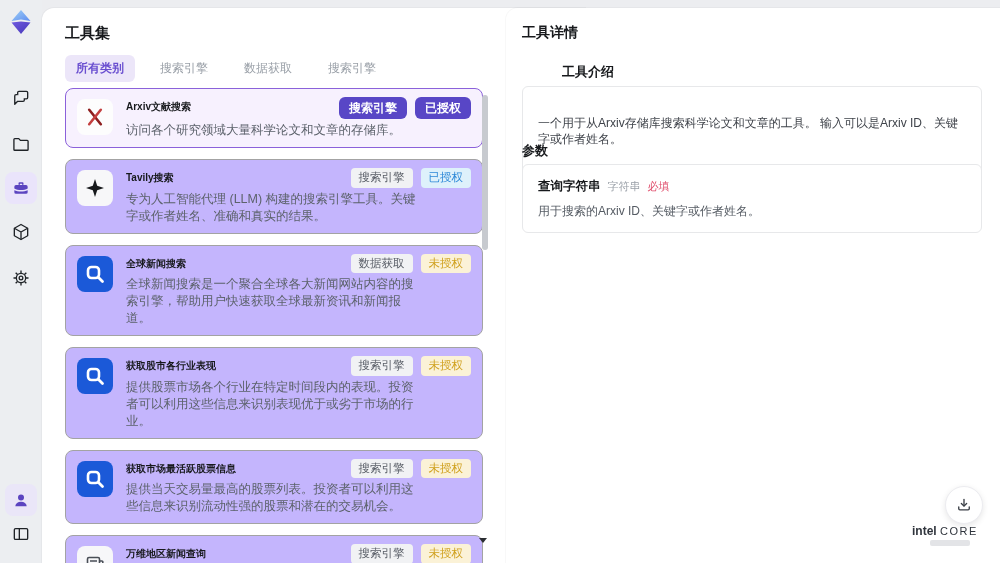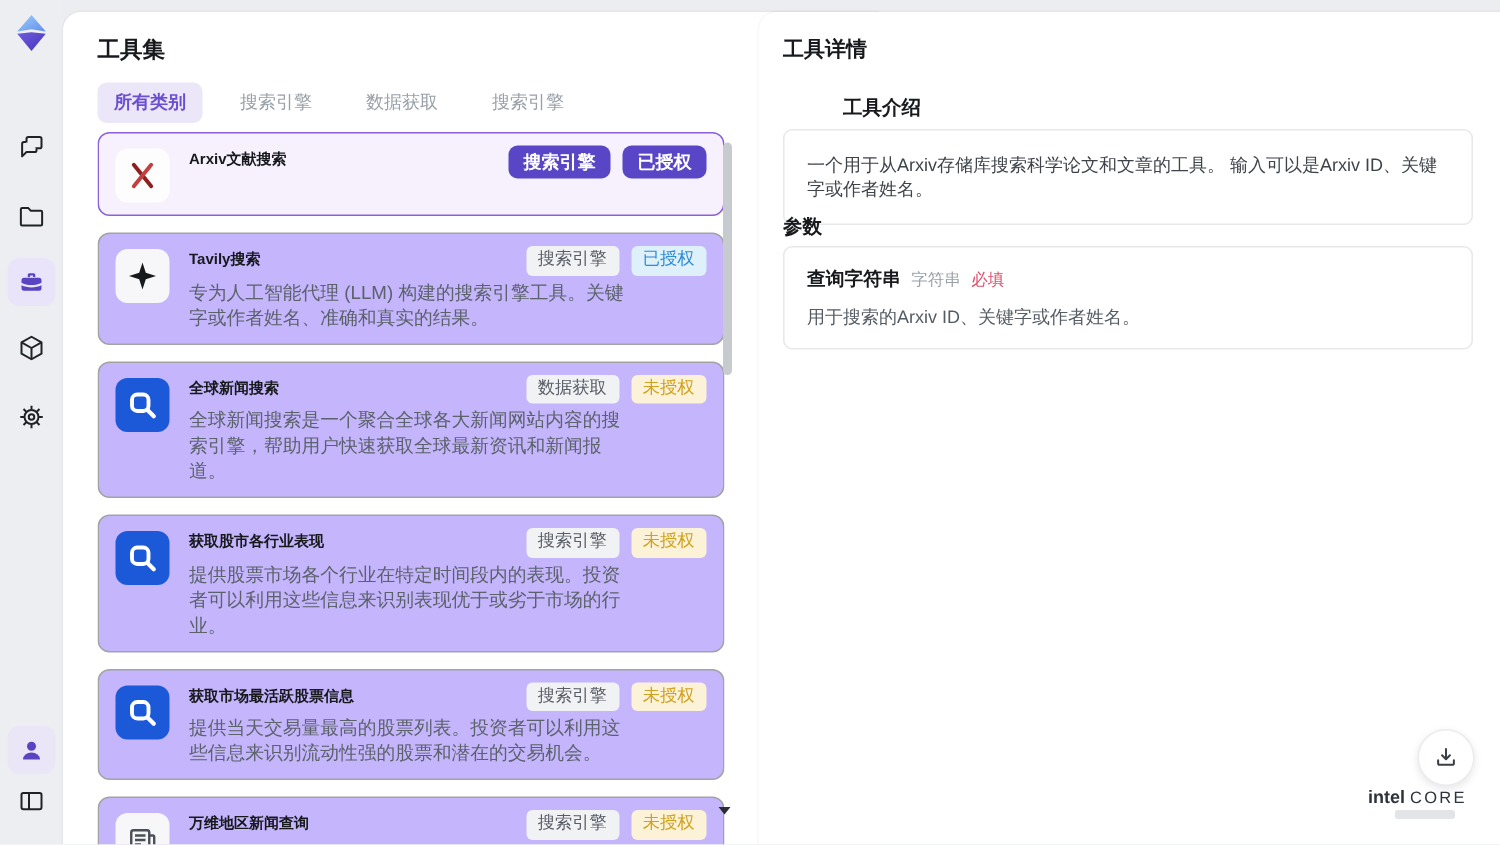--- a/index.html
+++ b/index.html
@@ -57,21 +57,21 @@
                 background:#c7cacf; border-radius:3px; }
   .scroll-down-arrow { position:absolute; left:437px; top:530px; width:0; height:0;
                        border-left:4px solid transparent; border-right:4px solid transparent;
                        border-top:5px solid #2a2d31; }
 
   
   .dt-title { position:absolute; left:16px; top:16px; font-size:14px; font-weight:700; }
   .dt-sub1  { position:absolute; left:16px; top:55px; font-size:13px; font-weight:700;margin-left:40px; }
   .intro-box { position:absolute; left:16px; top:78px; width:460px; min-height:38px;
                border:1px solid #e7e8ea; border-radius:6px; background:#fff;
-               padding:15px 15px; font-size:12px; color:#3f434a; line-height:16px; }
+               padding:28px 15px; font-size:12px; color:#3f434a; line-height:16px; }
   .dt-sub2  { position:absolute; left:16px; top:134px; font-size:13px; font-weight:700; }
   .param-box { position:absolute; left:16px; top:156px; width:460px;
                border:1px solid #e7e8ea; border-radius:6px; background:#fff; padding:13px 15px; }
   .param-head { display:flex; align-items:baseline; gap:7px; }
   .param-name { font-size:12.5px; font-weight:700; }
   .param-type { font-size:11px; color:#9aa0a8; }
   .param-req  { font-size:11px; color:#e0506e; }
   .param-desc { font-size:12px; color:#555b63; margin-top:8px; line-height:16px; }
 
   
@@ -176,20 +176,21 @@
           </svg>
         </div>
     <div class="tool-body">
       <div class="tool-head">
         <div class="tool-name">Arxiv文献搜索</div>
         <div class="tool-tags">
           <span class="pill cat">搜索引擎</span>
           <span class="pill auth auth-yes">已授权</span>
         </div>
       </div>
+      <div class="tool-desc">访问各个研究领域大量科学论文和文章的存储库。</div>
     </div>
   </div>
       <div class="tool-card">
     <div class="tool-icon icon-sparkle">
           <svg viewBox="0 0 24 24">
             <path d="M12 3 L14.2 9.8 L21 12 L14.2 14.2 L12 21 L9.8 14.2 L3 12 L9.8 9.8 Z" fill="#17191c"></path>
           </svg>
         </div>
     <div class="tool-body">
       <div class="tool-head">

